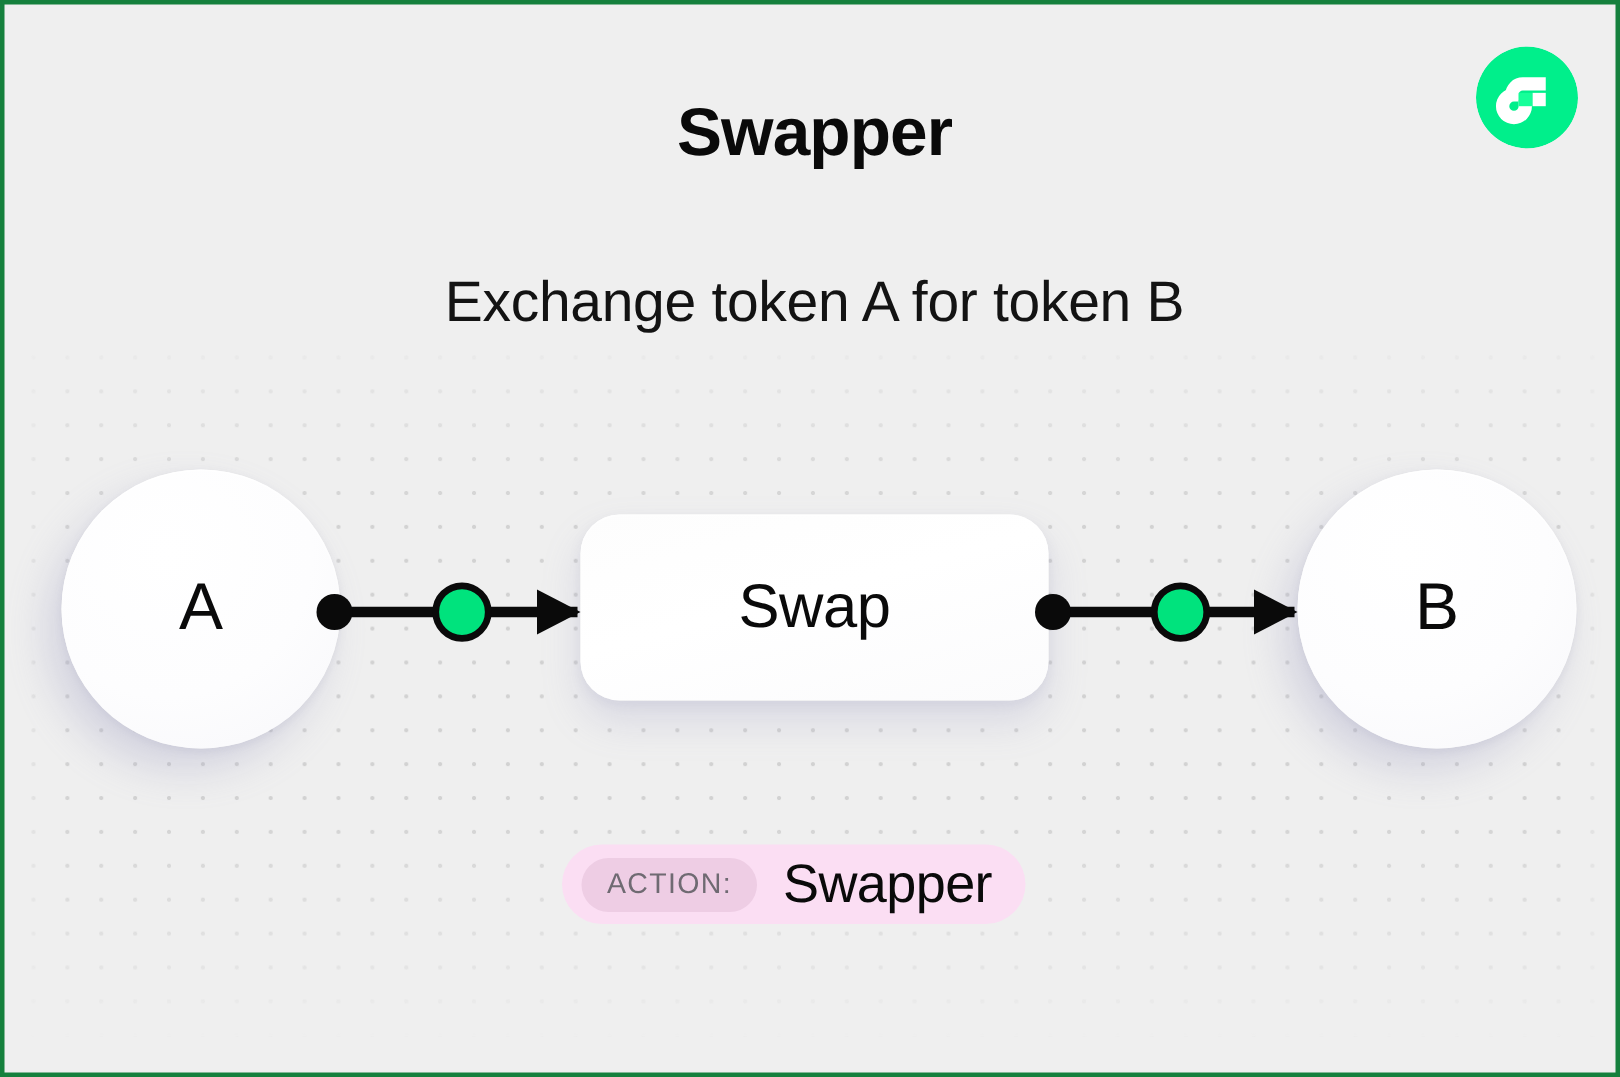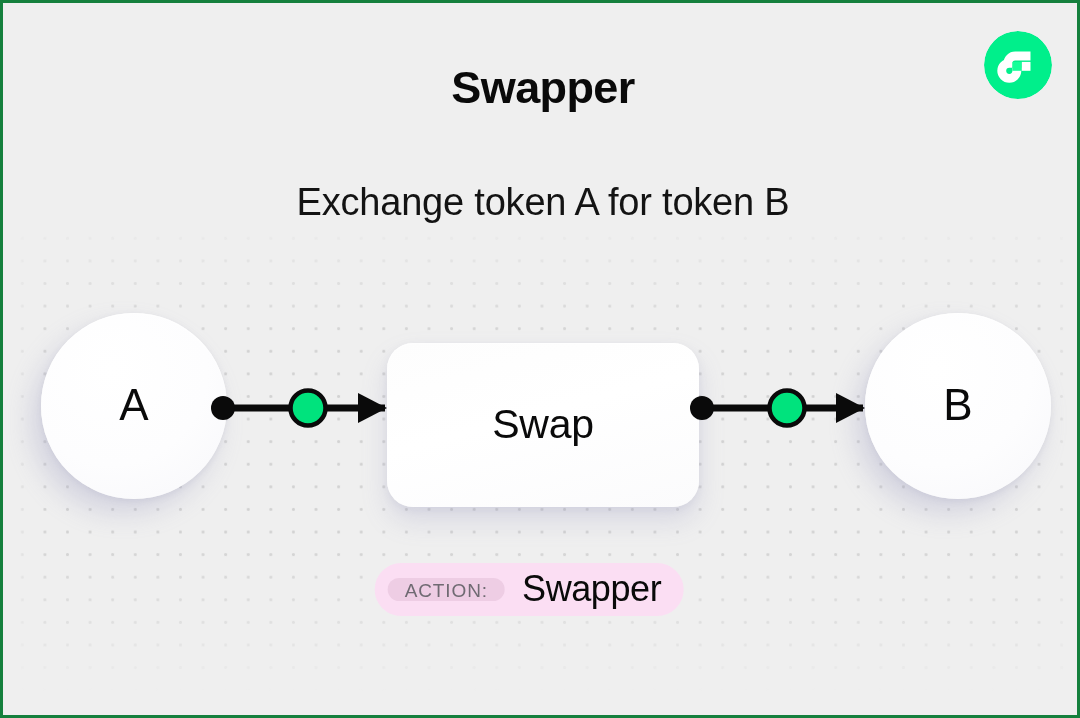--- a/index.html
+++ b/index.html
@@ -120,21 +120,21 @@
     line-height: 1;
     transform: translateY(-1px);
   }
 
   
   #process-box {
     position: absolute;
     left: 384px;
     top: 340px;
     width: 312px;
-    height: 164px;
+    height: 124px;
     border-radius: 26px;
     background: linear-gradient(165deg, #fdfdfd 0%, #ffffff 45%, #fbfbfc 100%);
     box-shadow:
       0 14px 26px rgba(140,140,185,0.22),
       0 3px 8px rgba(130,130,170,0.10),
       inset 0 1px 2px rgba(255,255,255,0.9);
     display: flex;
     align-items: center;
     justify-content: center;
   }
@@ -169,21 +169,21 @@
     height: 53px;
     padding: 0 22px 0 13px;
     border-radius: 27px;
     background: #fbdef3;
     display: flex;
     align-items: center;
     gap: 17px;
   }
 
   #action-chip {
-    height: 23px;
+    height: 36px;
     padding: 0 17px;
     border-radius: 18px;
     background: #eecde4;
     display: flex;
     align-items: center;
     justify-content: center;
   }
 
   #action-chip-label {
     font-size: 19px;

